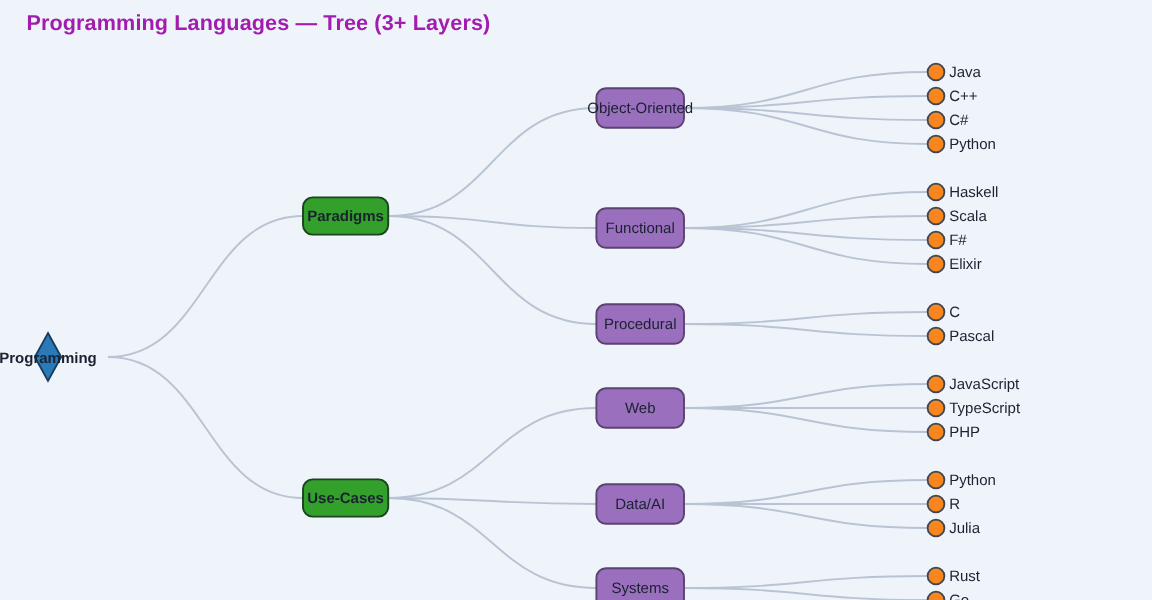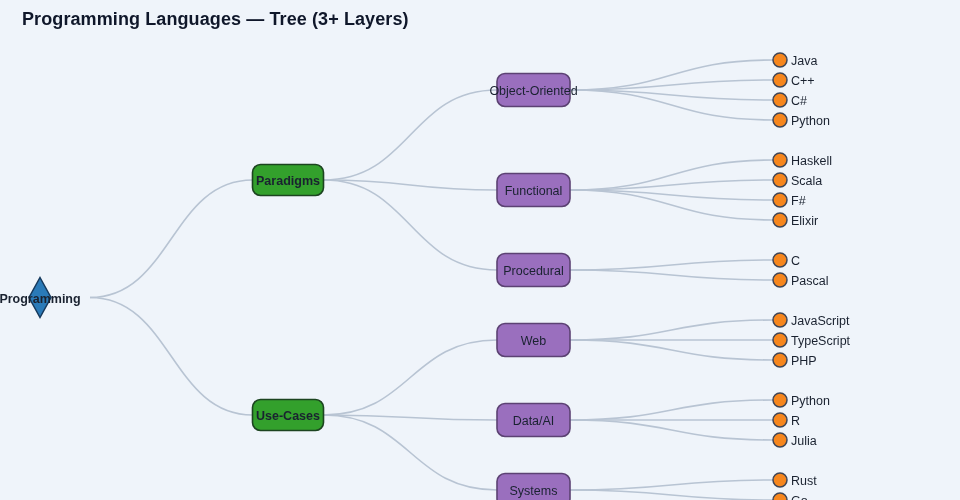--- a/index.html
+++ b/index.html
@@ -114,14 +114,14 @@
         <rect x="497" y="473.5" width="73" height="33" rx="8" ry="8" fill="#9a6fbe" stroke="#5c4273" stroke-width="1.6"></rect>
         <text x="533.5" y="494.5" text-anchor="middle" class="lbl" fill="#1a2230">Systems</text>
         <circle cx="780" cy="480" r="7" fill="#f6861d" stroke="#3f4555" stroke-width="1.5"></circle>
         <text x="791" y="484.5" text-anchor="start" class="lbl" fill="#1a2230">Rust</text>
         <circle cx="780" cy="500" r="7" fill="#f6861d" stroke="#3f4555" stroke-width="1.5"></circle>
         <text x="791" y="504.5" text-anchor="start" class="lbl" fill="#1a2230">Go</text>
         <polygon points="40,277.5 51,297.5 40,317.5 29,297.5" fill="#2a7ab8" stroke="#16395c" stroke-width="1.5"></polygon>
         <text x="40" y="302.5" text-anchor="middle" class="lbl bold" fill="#1a2230" font-size="14px">Programming</text>
       </g>
     </svg>
-  <div class="title" style="color: #0f172a;">Programming Languages — Tree (3+ Layers)</div>
+  <div class="title" style="color: #a21caf;">Programming Languages — Tree (3+ Layers)</div>
 </div>
 
 </body></html>

